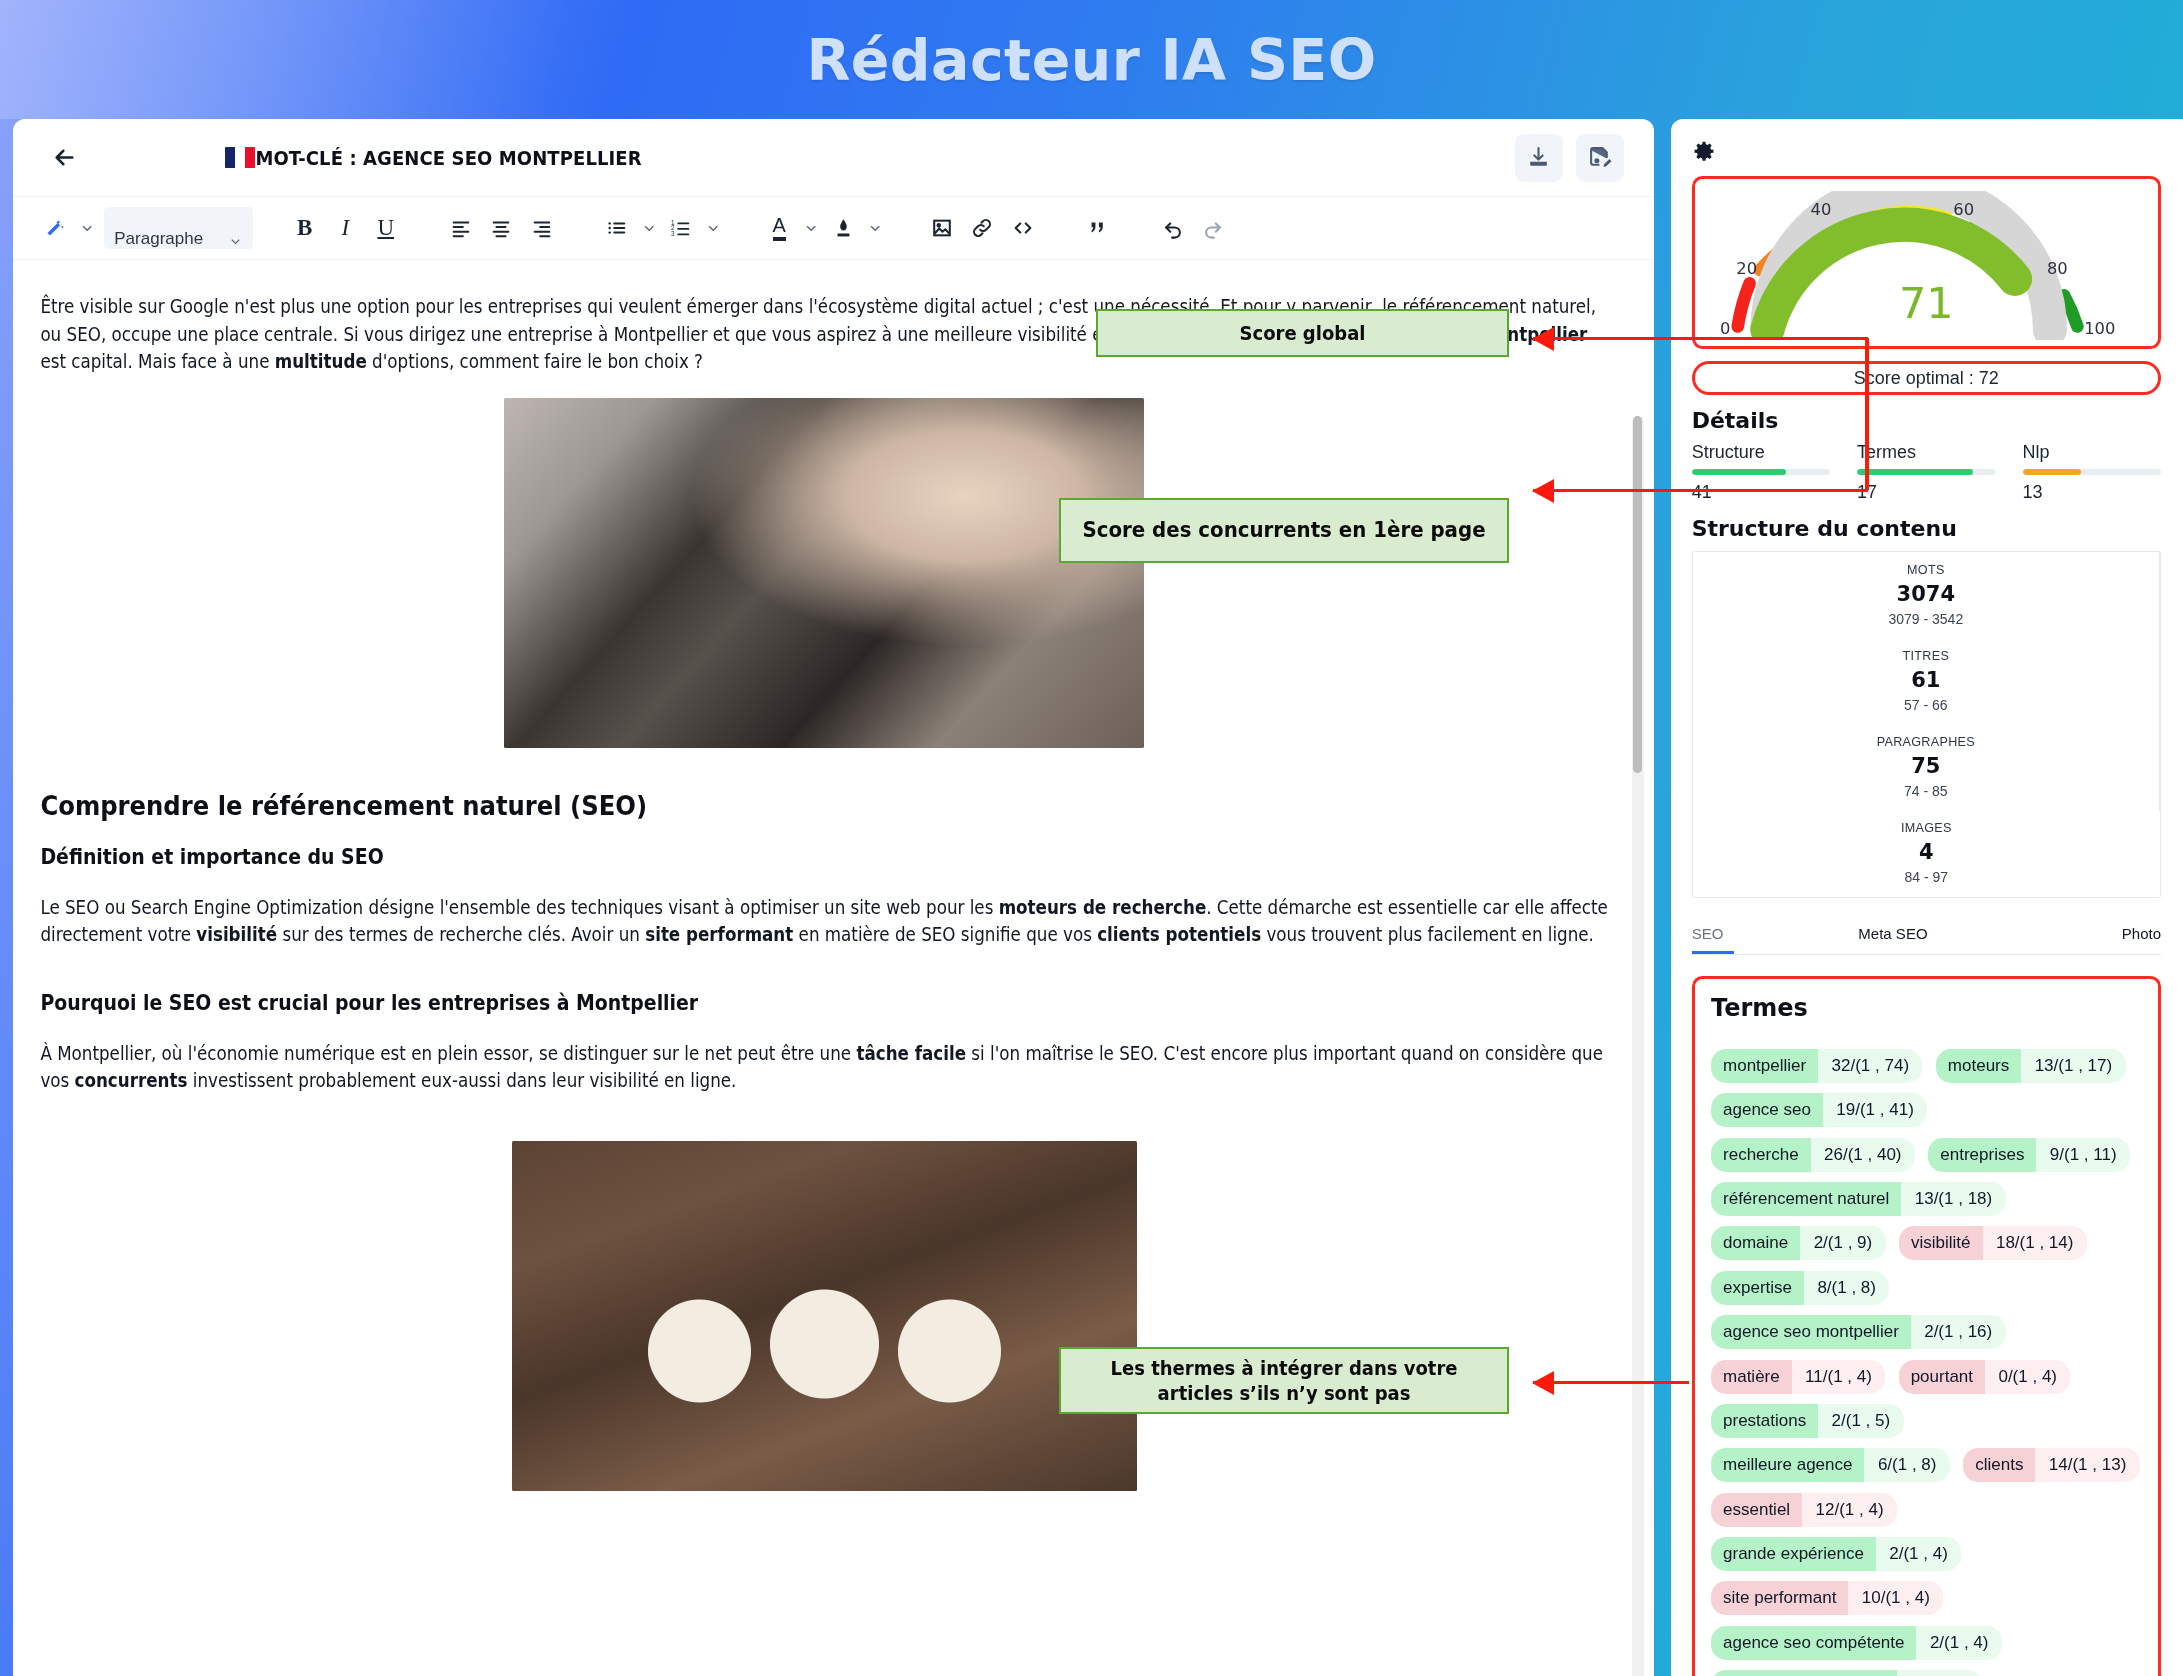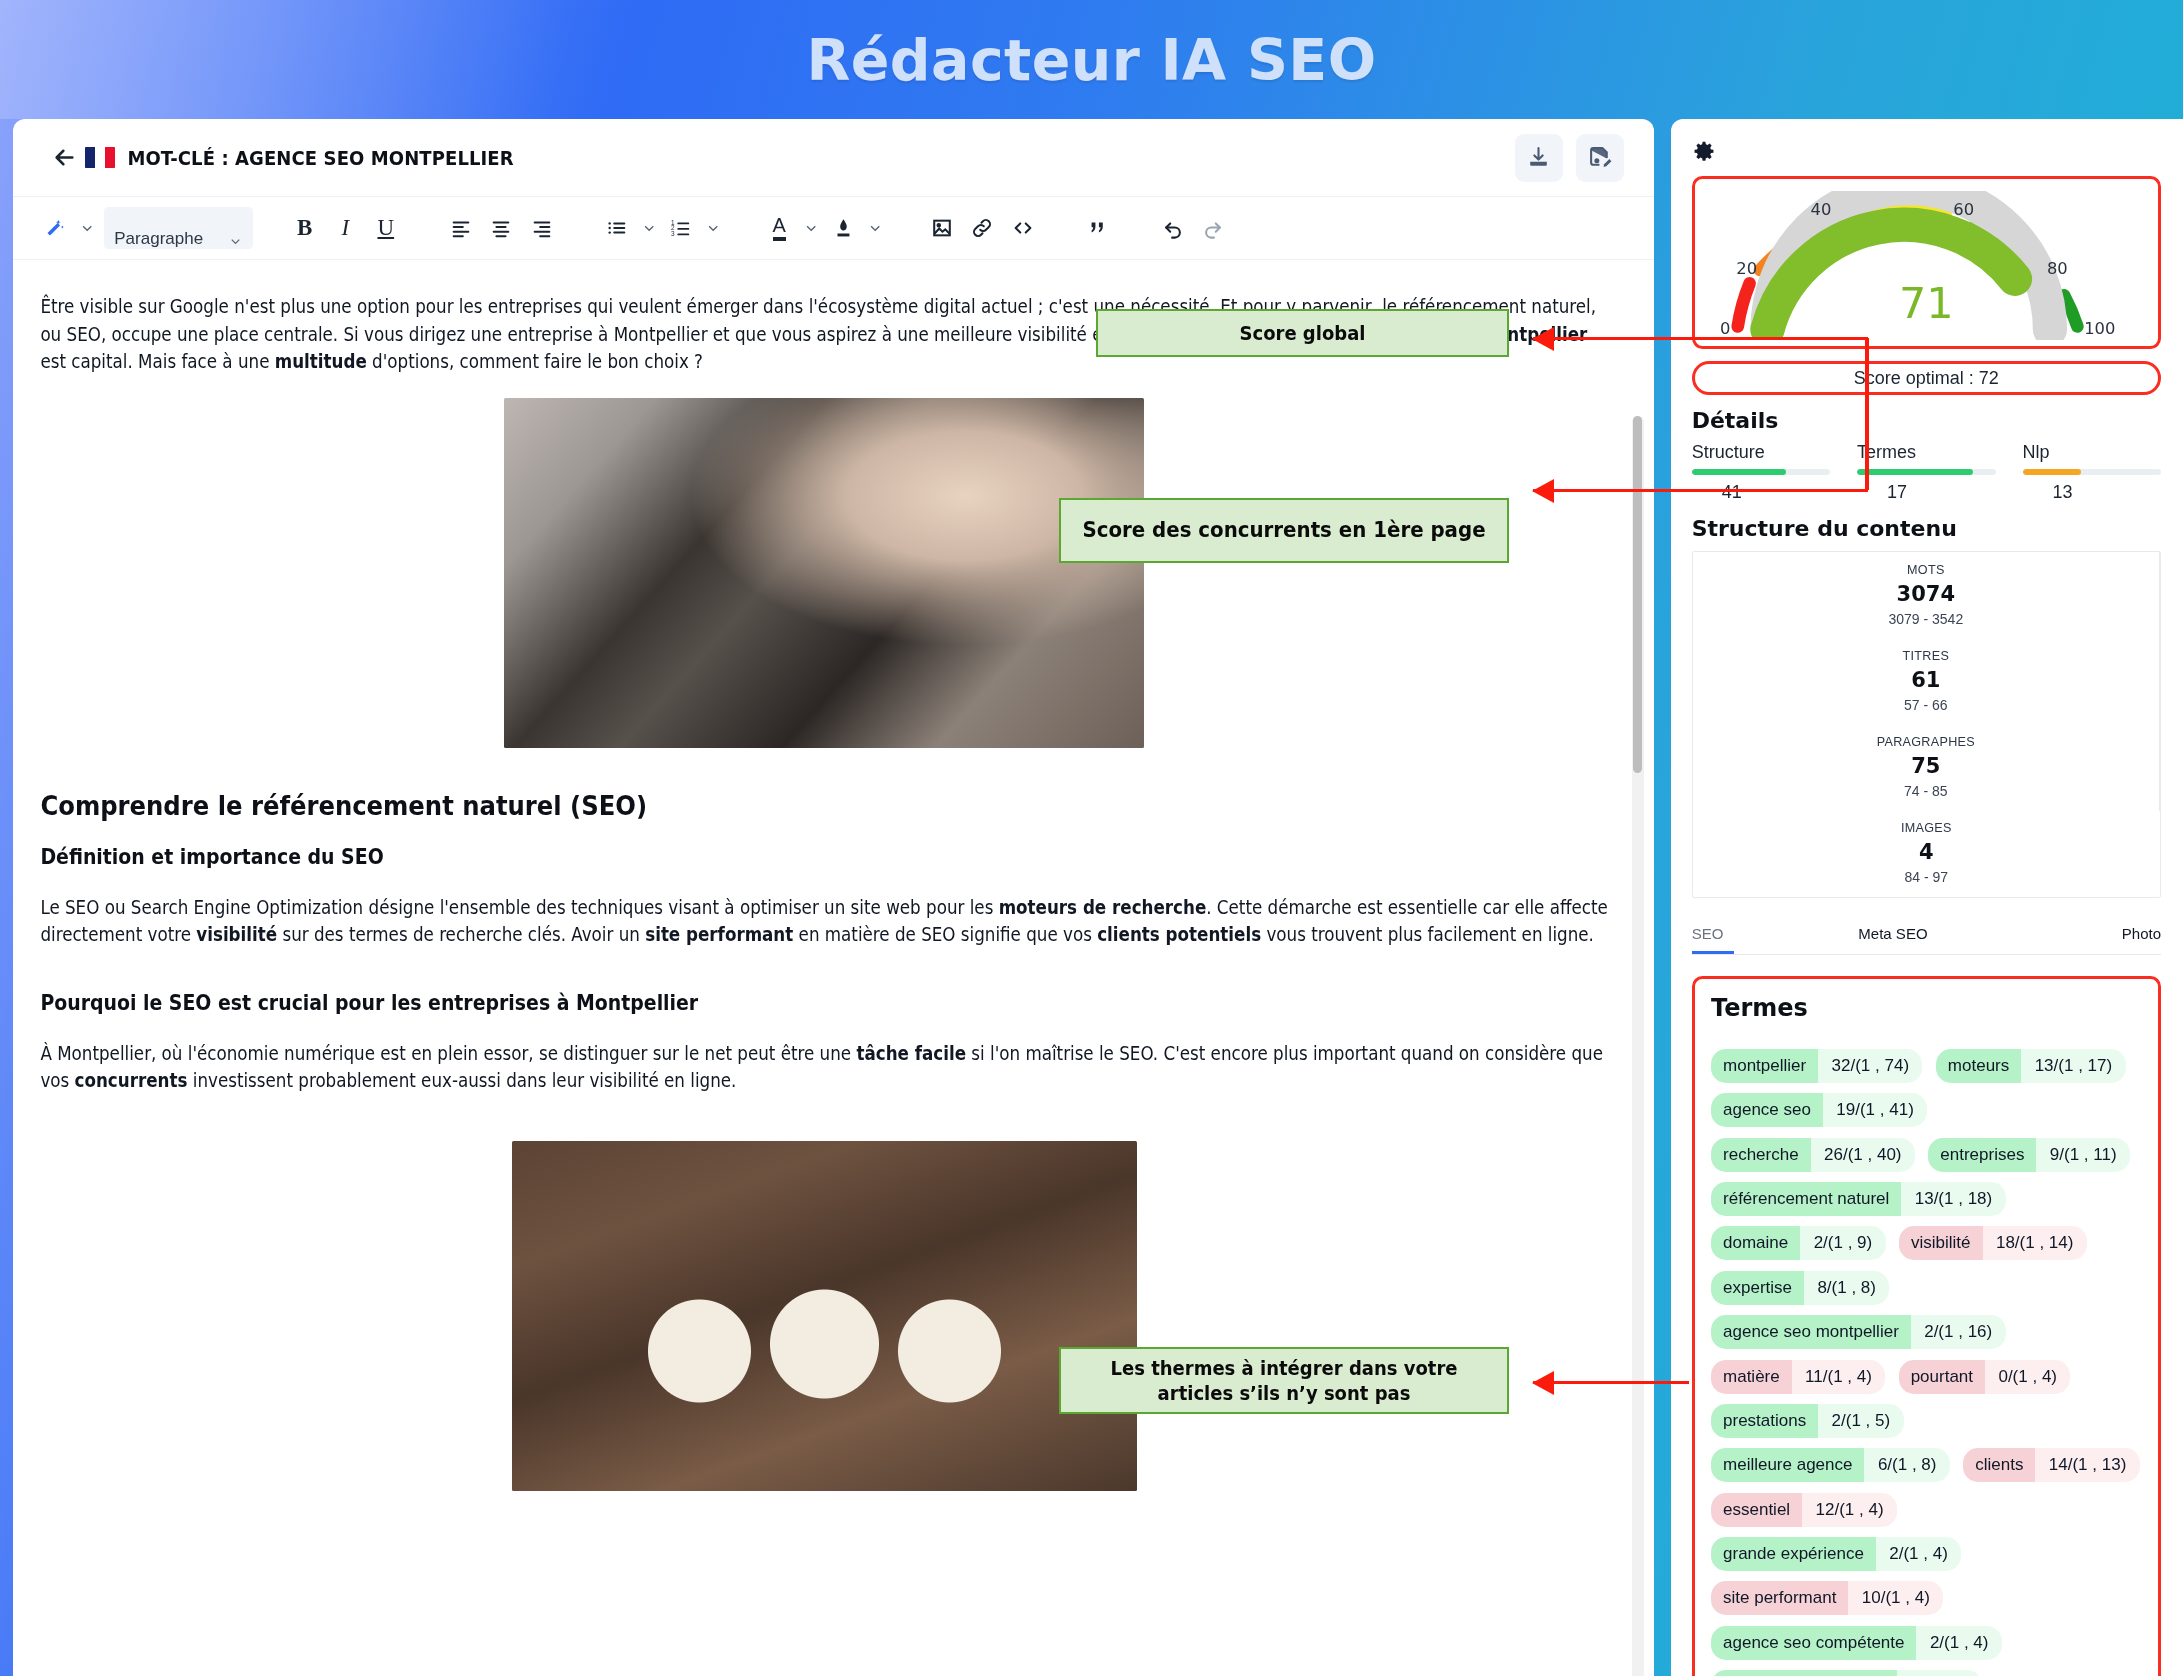--- a/index.html
+++ b/index.html
@@ -42,21 +42,21 @@
   }
   #editor-head {
     height: 77px; display: flex; align-items: center; padding: 0 30px;
     flex-shrink: 0;
   }
   #back-btn {
     width: 42px; height: 42px; display: flex; align-items: center; justify-content: center;
     cursor: pointer; color: #1b2431;
   }
   #back-btn svg { width: 27px; height: 27px; }
-  #kw-wrap { display: flex; align-items: center; gap: 12px; }
+  #kw-wrap { display: flex; align-items: center; margin-left: 140px; }
   .flag { width: 30px; height: 21px; display: flex; border-radius: 0.7px; overflow: hidden; }
   .flag i { flex: 1; }
   .flag .b { background: #15256b; } .flag .w { background: #fff; } .flag .r { background: #e8112d; }
   #kw-text {
     font-size: 20px; font-weight: 700; color: #0d1117; letter-spacing: 0.1px;
     font-family: "DejaVu Sans Condensed", "Liberation Sans", sans-serif;
   }
   #head-actions { margin-left: auto; display: flex; gap: 13.4px; }
   .hbtn {
     width: 48px; height: 48px; border-radius: 9px; background: #f1f5f9;
@@ -136,21 +136,21 @@
     font-size: 18px; color: #1b2431;
   }
 
   h4.sec { font-size: 22px; font-weight: 700; color: #0d1117; margin: 13.4px 0 9px; font-family: "DejaVu Sans", sans-serif; }
 
   #details { display: flex; gap: 27px; }
   .detail { flex: 1; }
   .detail .dl { font-size: 18px; color: #1b2431; margin-bottom: 6px; }
   .detail .track { height: 6px; border-radius: 3.7px; background: #e9eff0; overflow: hidden; }
   .detail .fill { height: 100%; border-radius: 3.7px; }
-  .detail .dv { font-size: 18px; color: #1b2431; margin-top: 6.7px; margin-left: 30px; }
+  .detail .dv { font-size: 18px; color: #1b2431; margin-top: 6.7px; }
 
   #struct-table {
     display: flex; border: 0.7px solid #e6e9ee; border-radius: 2.2px; margin-top: 10px; flex-direction: column;
   }
   #struct-table .cell {
     flex: 1; padding: 10.4px 3px 12px; text-align: center; border-right: 0.7px solid #e6e9ee;
   }
   #struct-table .cell:last-child { border-right: none; }
   #struct-table .ch { font-size: 12.6px; color: #2d3748; letter-spacing: 0.3px; }
   #struct-table .cv { font-size: 21px; font-weight: 700; color: #0d1117; margin: 5.2px 0 4.5px; font-family:"DejaVu Sans",sans-serif;}

